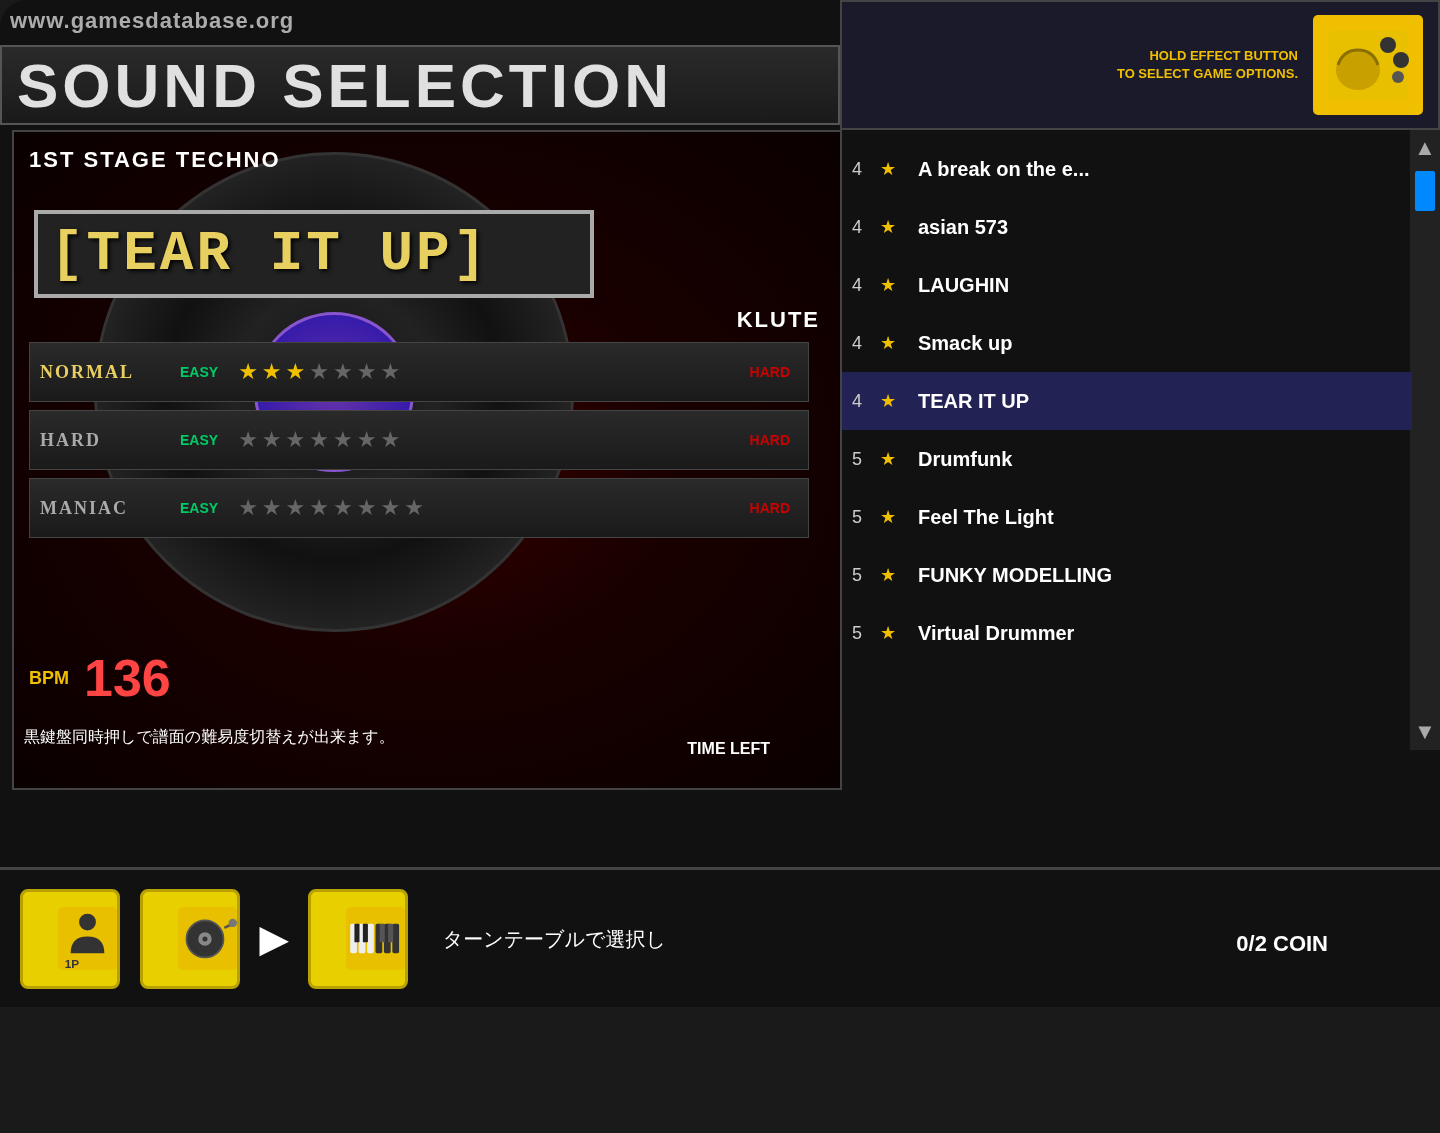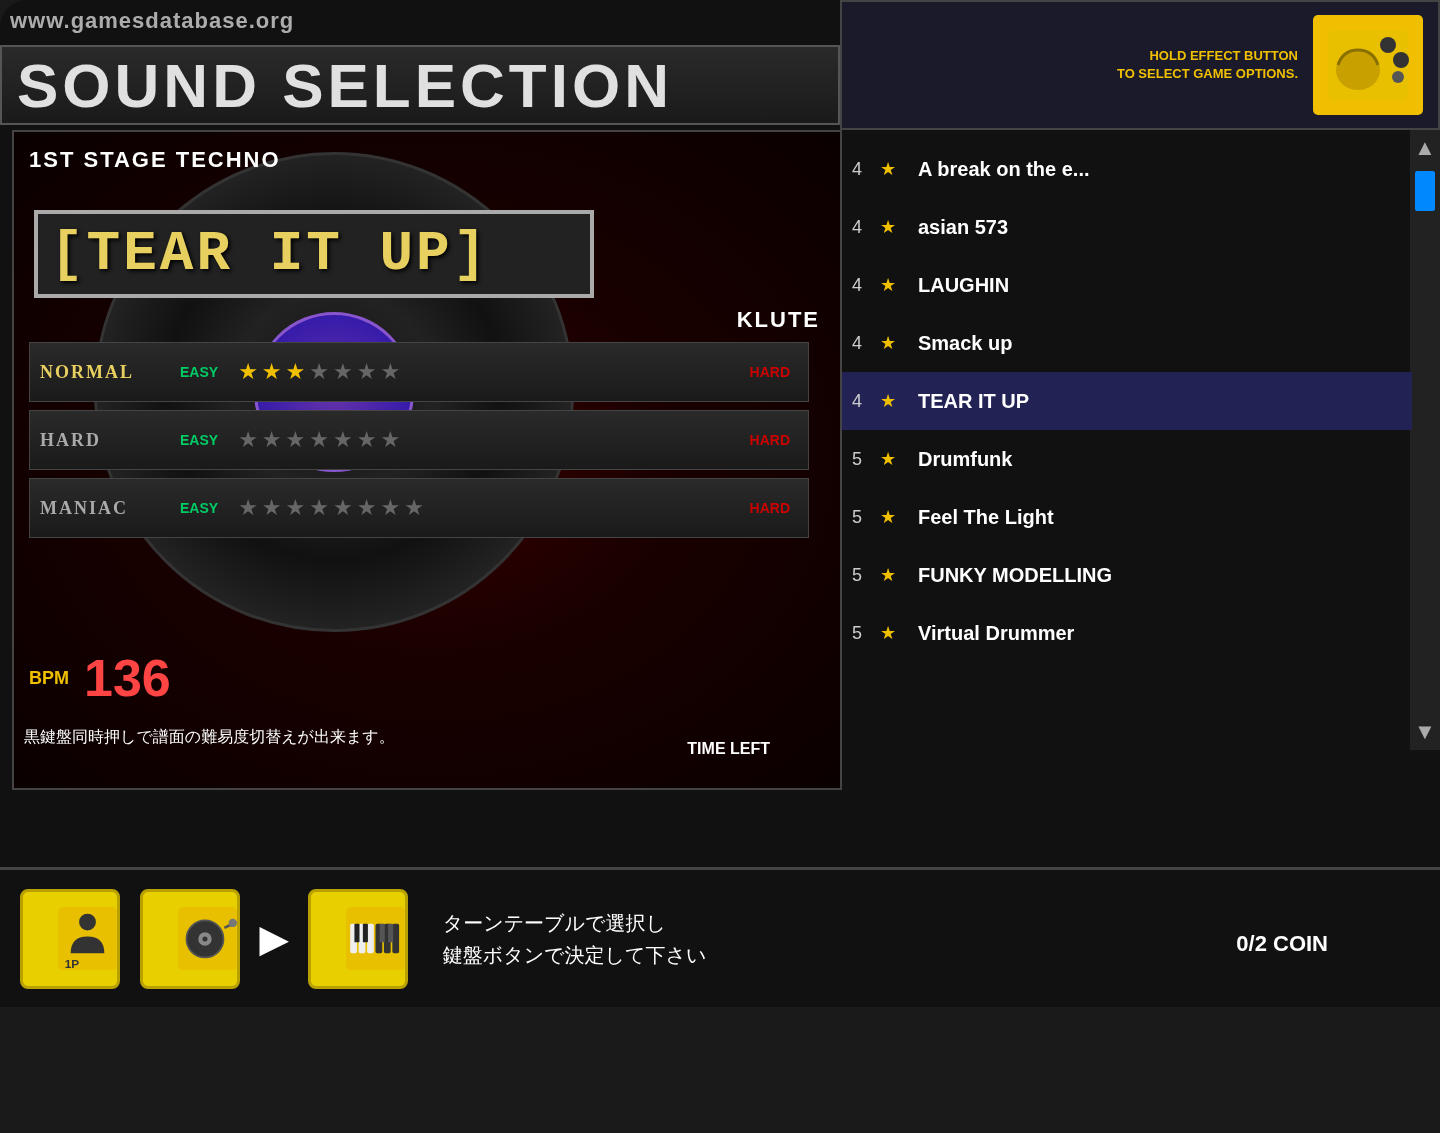--- a/index.html
+++ b/index.html
@@ -638,20 +638,19 @@
 
         <rect x="10" y="20" width="6" height="22" rx="1" fill="#222"></rect>
         <rect x="20" y="20" width="6" height="22" rx="1" fill="#222"></rect>
         <rect x="40" y="20" width="6" height="22" rx="1" fill="#555"></rect>
         <rect x="50" y="20" width="6" height="22" rx="1" fill="#555"></rect>
       </svg>
     </div>
 
     <div id="bottom-instructions">
       <div>ターンテーブルで選択し</div>
-      <div>鍵盤ボタンで決定して下さい</div>
     </div>
 
     <div id="coin-info">0/2 COIN</div>
 
   </div>
 
 </div>
 
 </body></html>

